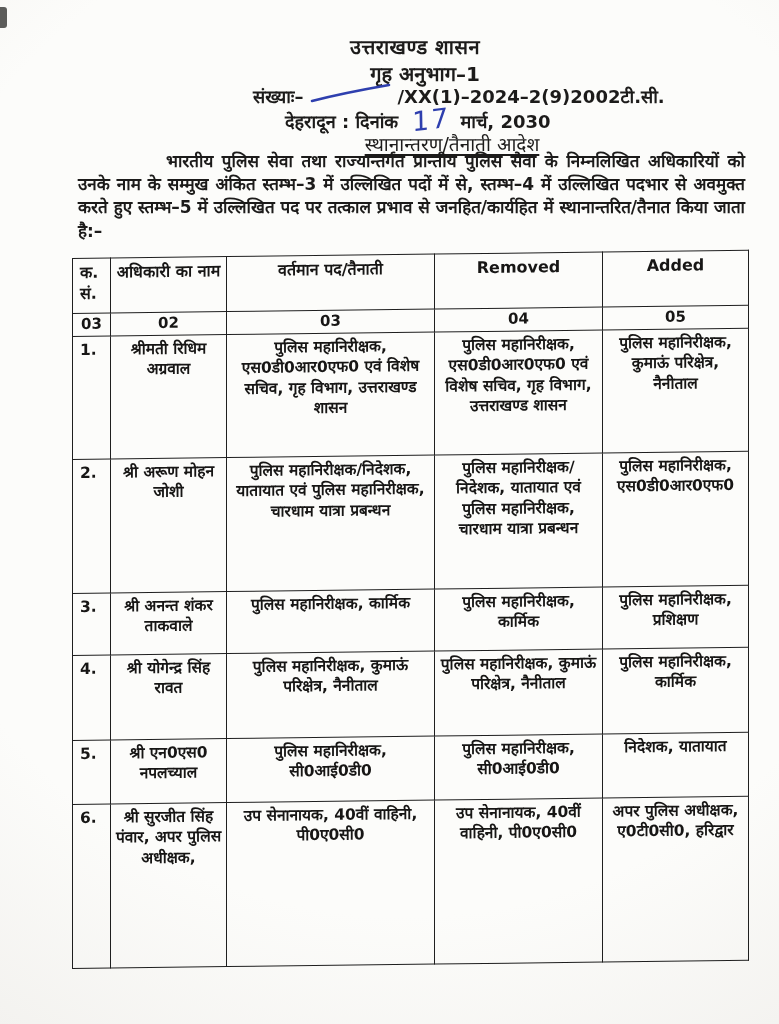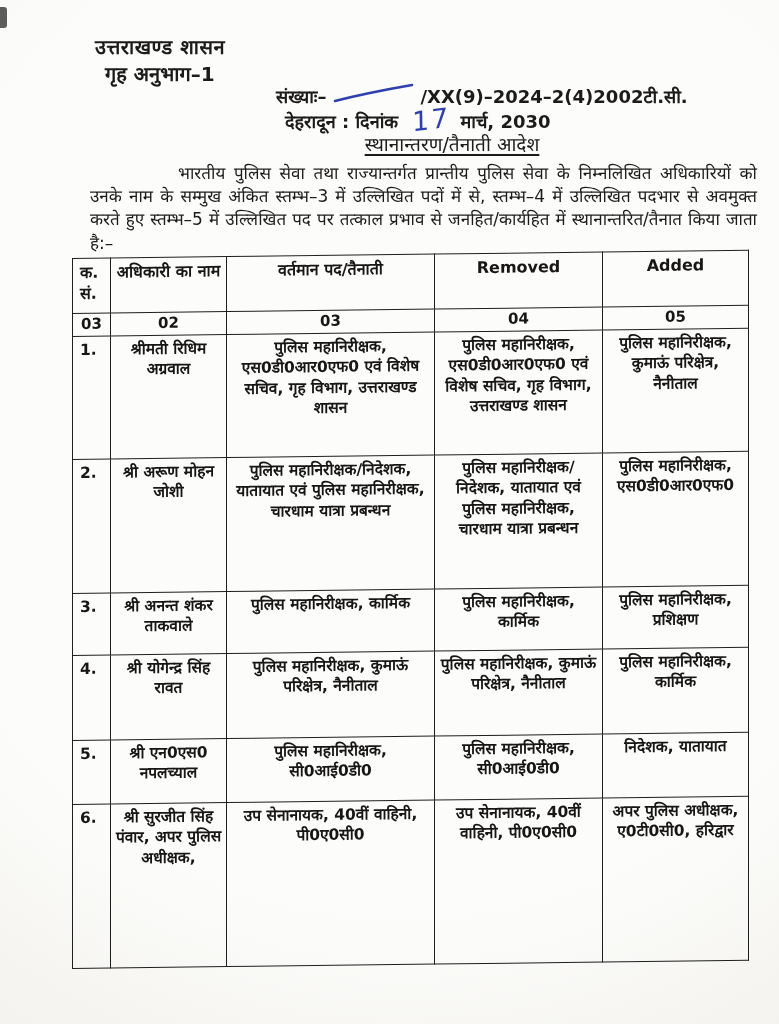--- a/index.html
+++ b/index.html
@@ -15,27 +15,27 @@
       radial-gradient(ellipse 120% 90% at 52% 40%, #fcfcfa 55%, #f3f2ef 80%, #e9e8e4 100%);
     color: #1c1b1a;
   }
   .corner-mark {
     position: absolute; left: 0; top: 7px;
     width: 7px; height: 21px;
     background: #4a4a48;
     border-radius: 0 3px 3px 0;
     opacity: .9;
   }
-  .hdr-line { position: absolute; text-align: left; font-weight: 700; }
+  .hdr-line { position: absolute; text-align: center; font-weight: 700; }
   .hdr1 { left: 95px;  top: 33px; width: 640px; font-size: 20px; letter-spacing: .5px; }
   .hdr2 { left: 105px; top: 60px; width: 640px; font-size: 20px; }
   .ref-line {
     position: absolute; left: 253px; top: 84px;
     display: flex; align-items: center;
-    font-size: 18px; font-weight: 700; white-space: nowrap; margin-left: 23px;
+    font-size: 18px; font-weight: 700; white-space: nowrap;
   }
   .ref-line svg { margin: -6px 4px 0 6px; }
   .date-line {
     position: absolute; left: 285px; top: 106px;
     display: flex; align-items: flex-end;
     font-size: 18px; font-weight: 700; white-space: nowrap;
   }
   .hand {
     color: #2e3fae;
     font-size: 27px;
@@ -48,22 +48,22 @@
   }
   .order-title {
     position: absolute; left: 132px; top: 131px; width: 640px;
     text-align: center; font-size: 19px; font-weight: 400;
     text-decoration: underline;
     text-underline-offset: 3px;
     text-decoration-thickness: 1.5px;
   }
   .intro {
     position: absolute; left: 78px; top: 150px; width: 667px;
-    margin: 12px;
-    font-size: 17px; font-weight: 400;
+    margin: 0;
+    font-size: 17px; font-weight: 700;
     line-height: 23.2px;
     text-align: justify;
     text-indent: 88px;
   }
   .tbl-wrap {
     position: absolute; left: 72px; top: 258px;
     transform: skewY(-0.7deg);
     transform-origin: 0 0;
   }
   table {
@@ -106,21 +106,21 @@
   <div class="corner-mark"></div>
 
   <div class="hdr-line hdr1">उत्तराखण्ड शासन</div>
   <div class="hdr-line hdr2">गृह अनुभाग–1</div>
 
   <div class="ref-line">
     <span>संख्याः–</span>
     <svg width="84" height="24" viewBox="0 0 84 24">
       <path d="M3 20 Q34 12 80 4" fill="none" stroke="#2e3fae" stroke-width="2.6" stroke-linecap="round"></path>
     </svg>
-    <span>/XX(9)–2024–2(4)2002टी.सी.</span>
+    <span>/XX(1)–2024–2(9)2002टी.सी.</span>
   </div>
 
   <div class="date-line">
     <span>देहरादून : दिनांक</span>
     <span class="hand">17</span>
     <span>मार्च, 2030</span>
   </div>
 
   <div class="order-title">स्थानान्तरण/तैनाती आदेश</div>
 

